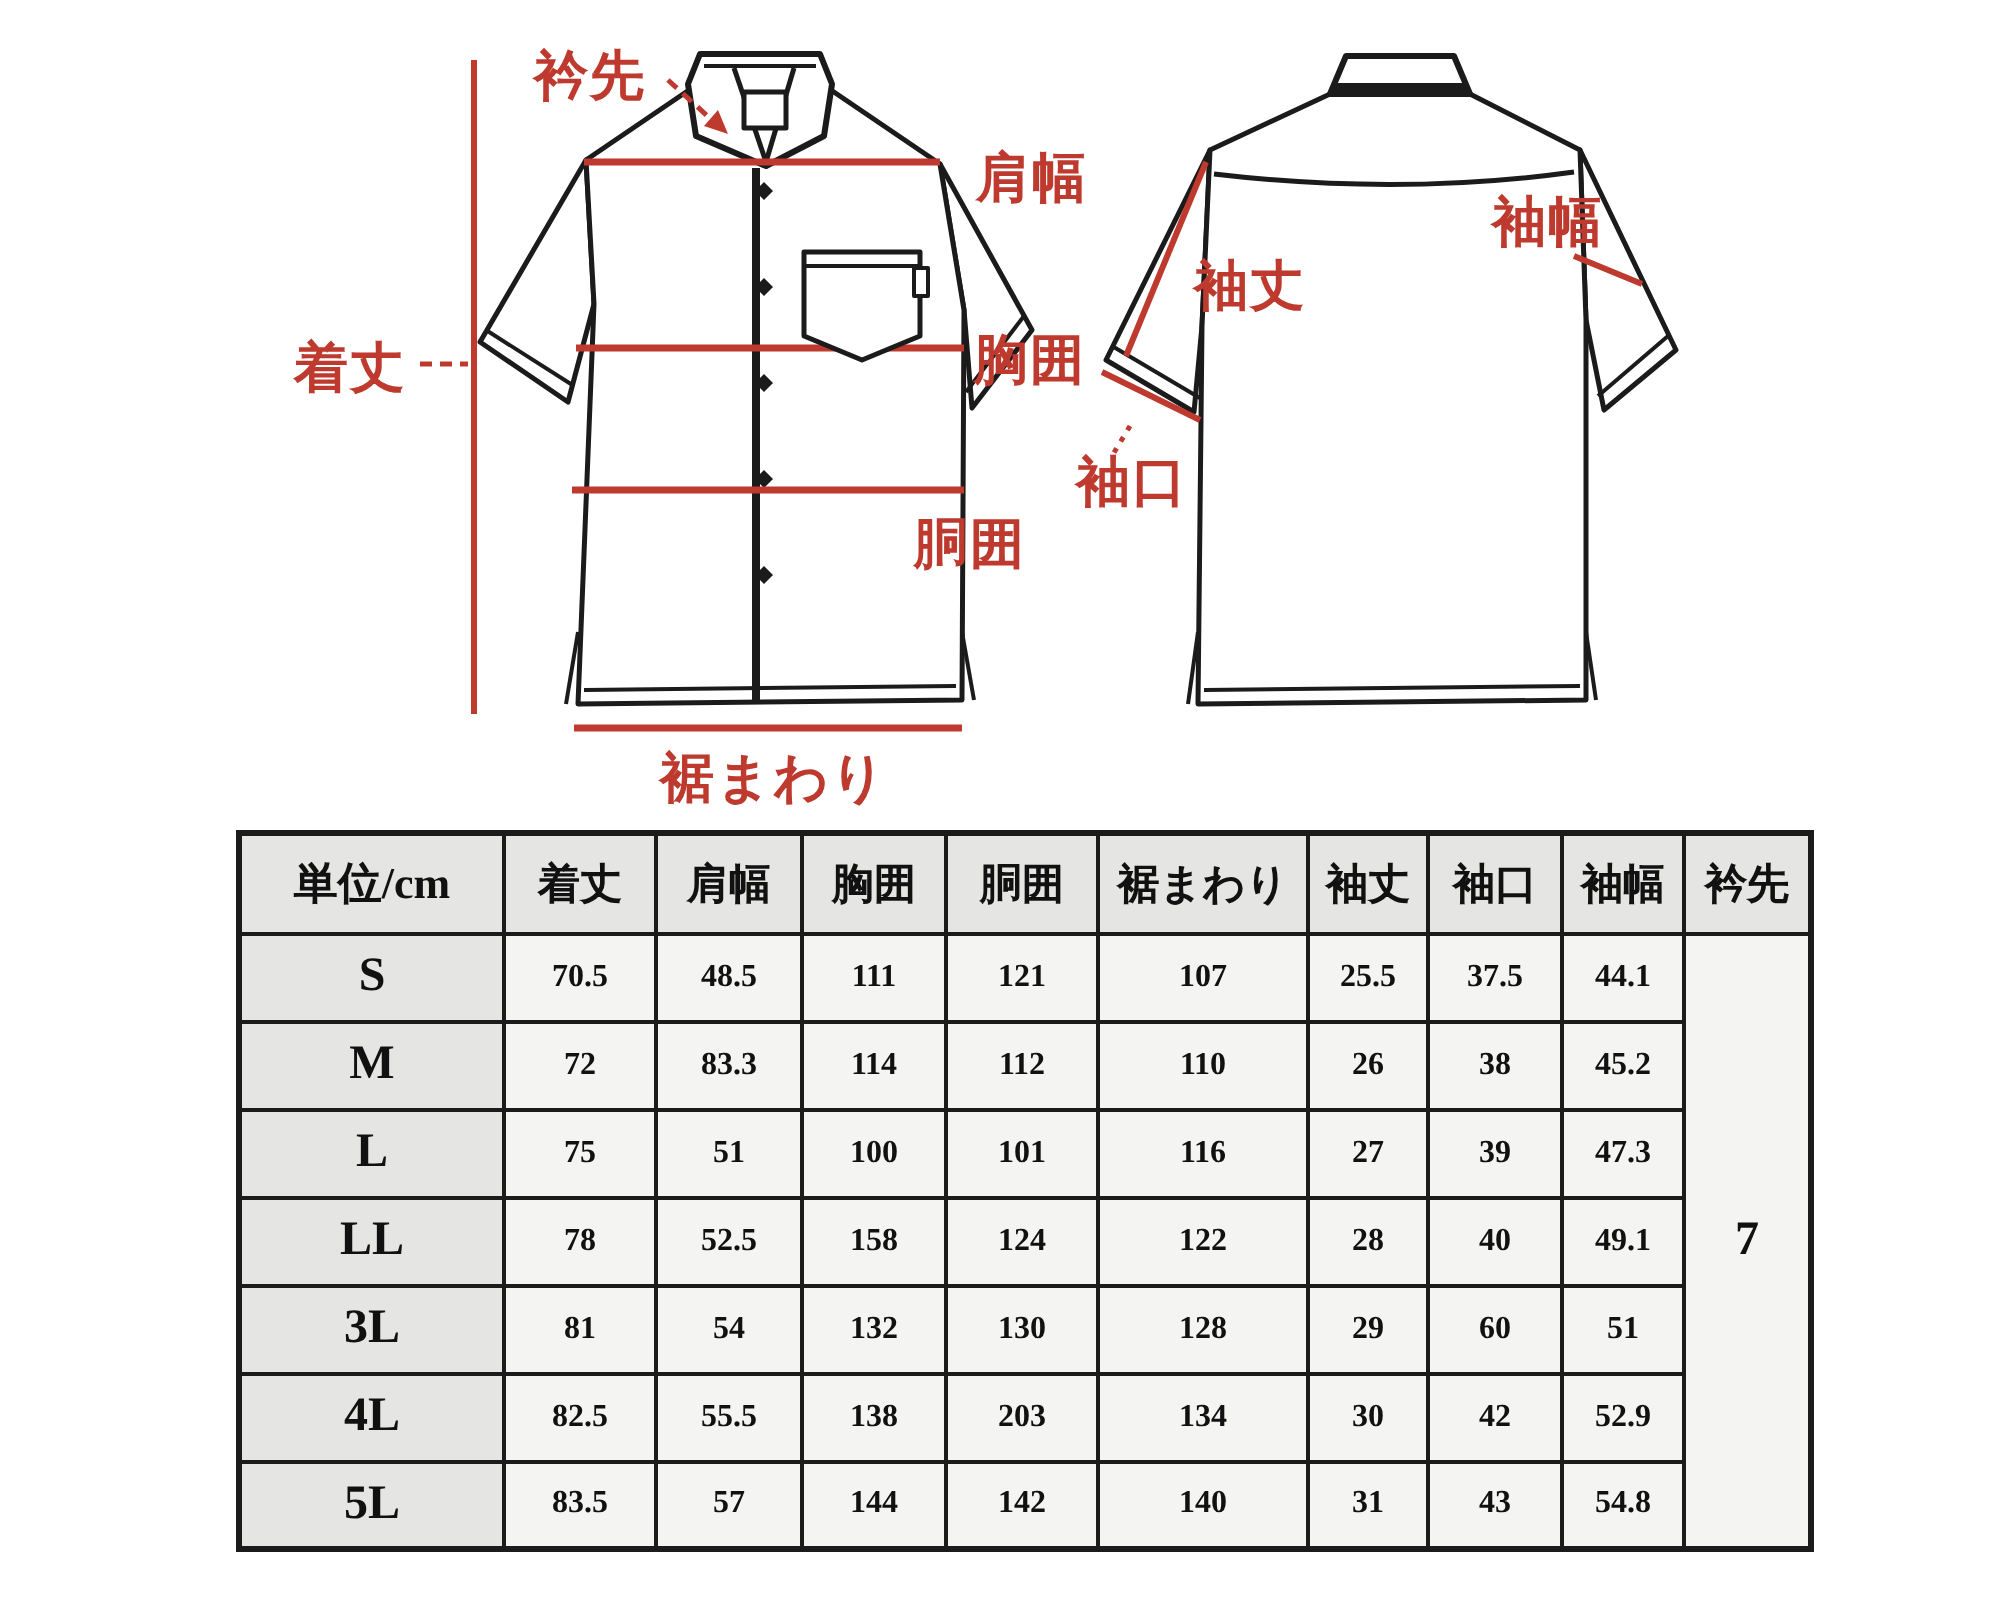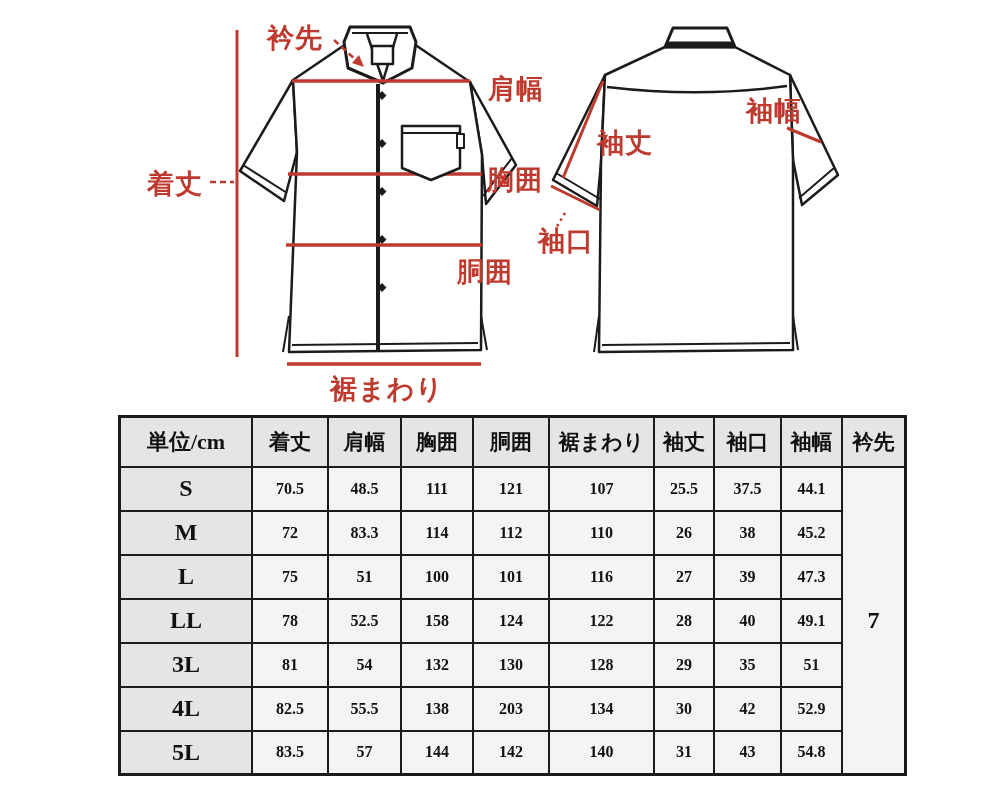--- a/index.html
+++ b/index.html
@@ -161,21 +161,21 @@
         <td class="val">49.1</td>
       </tr>
       <tr>
         <td class="size-col">3L</td>
         <td class="val">81</td>
         <td class="val">54</td>
         <td class="val">132</td>
         <td class="val">130</td>
         <td class="val">128</td>
         <td class="val">29</td>
-        <td class="val">35</td>
+        <td class="val">60</td>
         <td class="val">51</td>
       </tr>
       <tr>
         <td class="size-col">4L</td>
         <td class="val">82.5</td>
         <td class="val">55.5</td>
         <td class="val">138</td>
         <td class="val">203</td>
         <td class="val">134</td>
         <td class="val">30</td>

